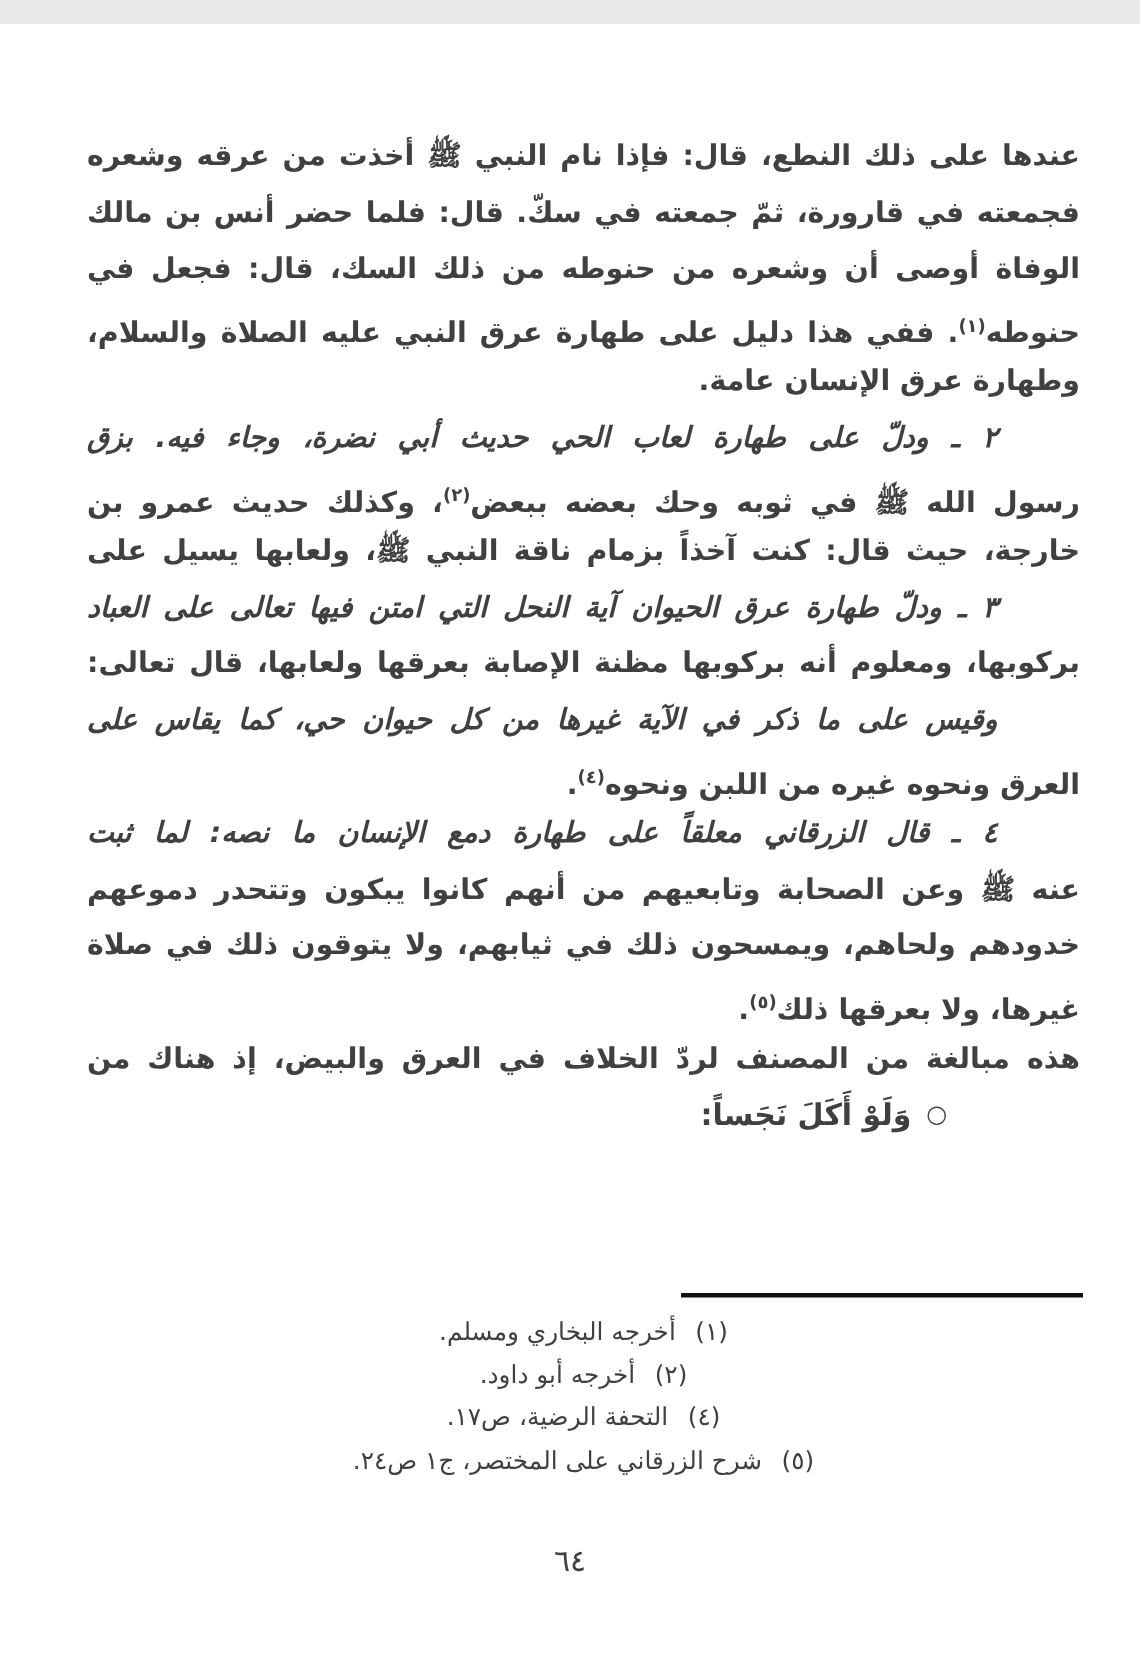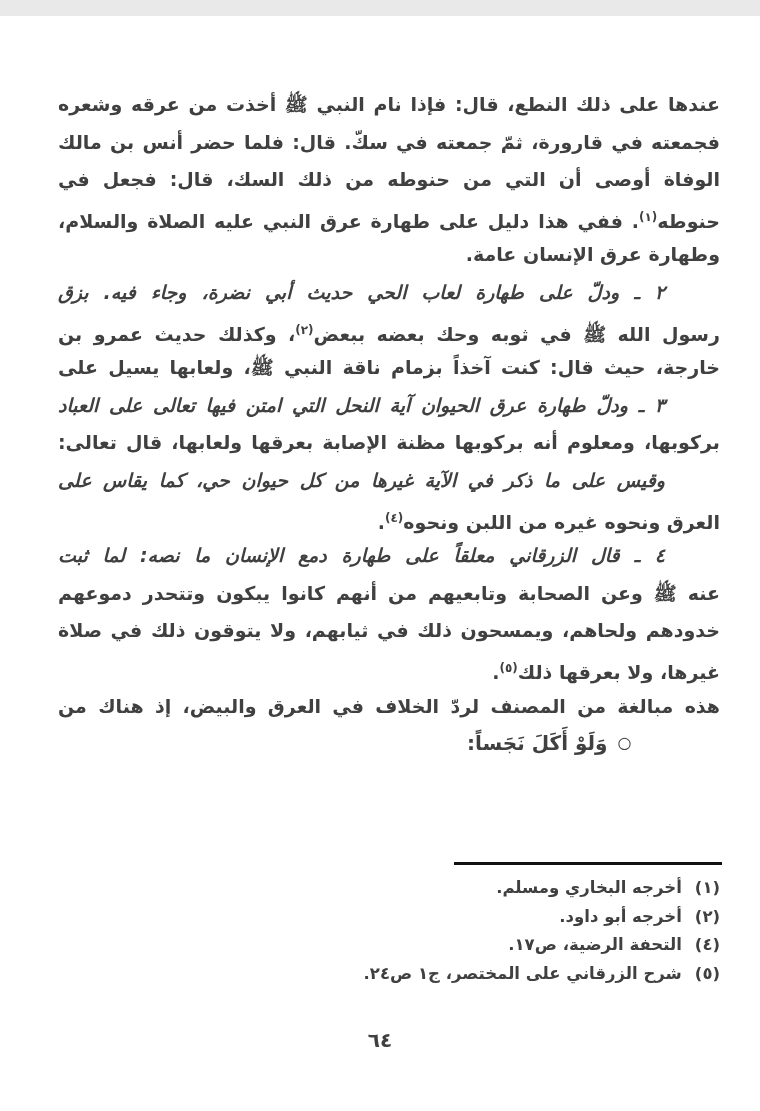--- a/index.html
+++ b/index.html
@@ -69,47 +69,47 @@
     position: absolute;
     top: 858px;
     right: 40px;
     width: 662px;
     direction: rtl;
   }
   .footnote {
     height: 28.5px;
     line-height: 28.5px;
     font-size: 16.5px;
-    font-weight: 700;
-    text-align: right;
+    font-weight: 400;
+    text-align: center;
     white-space: nowrap;
   }
   .fn-num {
     display: inline-block;
     margin-left: 13px;
   }
   .page-number {
     position: absolute;
     top: 1012px;
     left: 0;
     width: 100%;
     text-align: center;
     font-size: 20px;
-    font-weight: 700;
+    font-weight: 400;
     direction: rtl;
   }
 </style>
 </head>
 <body>
 
 <div class="page" dir="rtl">
   <div class="body-text" id="body-lines">
       <div class="line justify"><span>عندها على ذلك النطع، قال: فإذا نام النبي ﷺ أخذت من عرقه وشعره</span></div>
       <div class="line justify"><span>فجمعته في قارورة، ثمّ جمعته في سكّ. قال: فلما حضر أنس بن مالك</span></div>
-      <div class="line justify"><span>الوفاة أوصى أن التي من حنوطه من ذلك السك، قال: فجعل في</span></div>
+      <div class="line justify"><span>الوفاة أوصى أن وشعره من حنوطه من ذلك السك، قال: فجعل في</span></div>
       <div class="line justify"><span>حنوطه</span><span class="fnref">(١)</span><span>. ففي هذا دليل على طهارة عرق النبي عليه الصلاة والسلام،</span></div>
       <div class="line"><span>وطهارة عرق الإنسان عامة.</span></div>
       <div class="line justify indent"><span>٢ ـ ودلّ على طهارة لعاب الحي حديث أبي نضرة، وجاء فيه. بزق</span></div>
       <div class="line justify"><span>رسول الله ﷺ في ثوبه وحك بعضه ببعض</span><span class="fnref">(٢)</span><span>، وكذلك حديث عمرو بن</span></div>
       <div class="line justify"><span>خارجة، حيث قال: كنت آخذاً بزمام ناقة النبي ﷺ، ولعابها يسيل على</span></div>
       <div class="line justify indent"><span>٣ ـ ودلّ طهارة عرق الحيوان آية النحل التي امتن فيها تعالى على العباد</span></div>
       <div class="line justify"><span>بركوبها، ومعلوم أنه بركوبها مظنة الإصابة بعرقها ولعابها، قال تعالى: ﴿وَٱلْخَيْلَ</span></div>
       <div class="line justify indent"><span>وقيس على ما ذكر في الآية غيرها من كل حيوان حي، كما يقاس على</span></div>
       <div class="line"><span>العرق ونحوه غيره من اللبن ونحوه</span><span class="fnref">(٤)</span><span>.</span></div>
       <div class="line justify indent"><span>٤ ـ قال الزرقاني معلقاً على طهارة دمع الإنسان ما نصه: لما ثبت</span></div>

